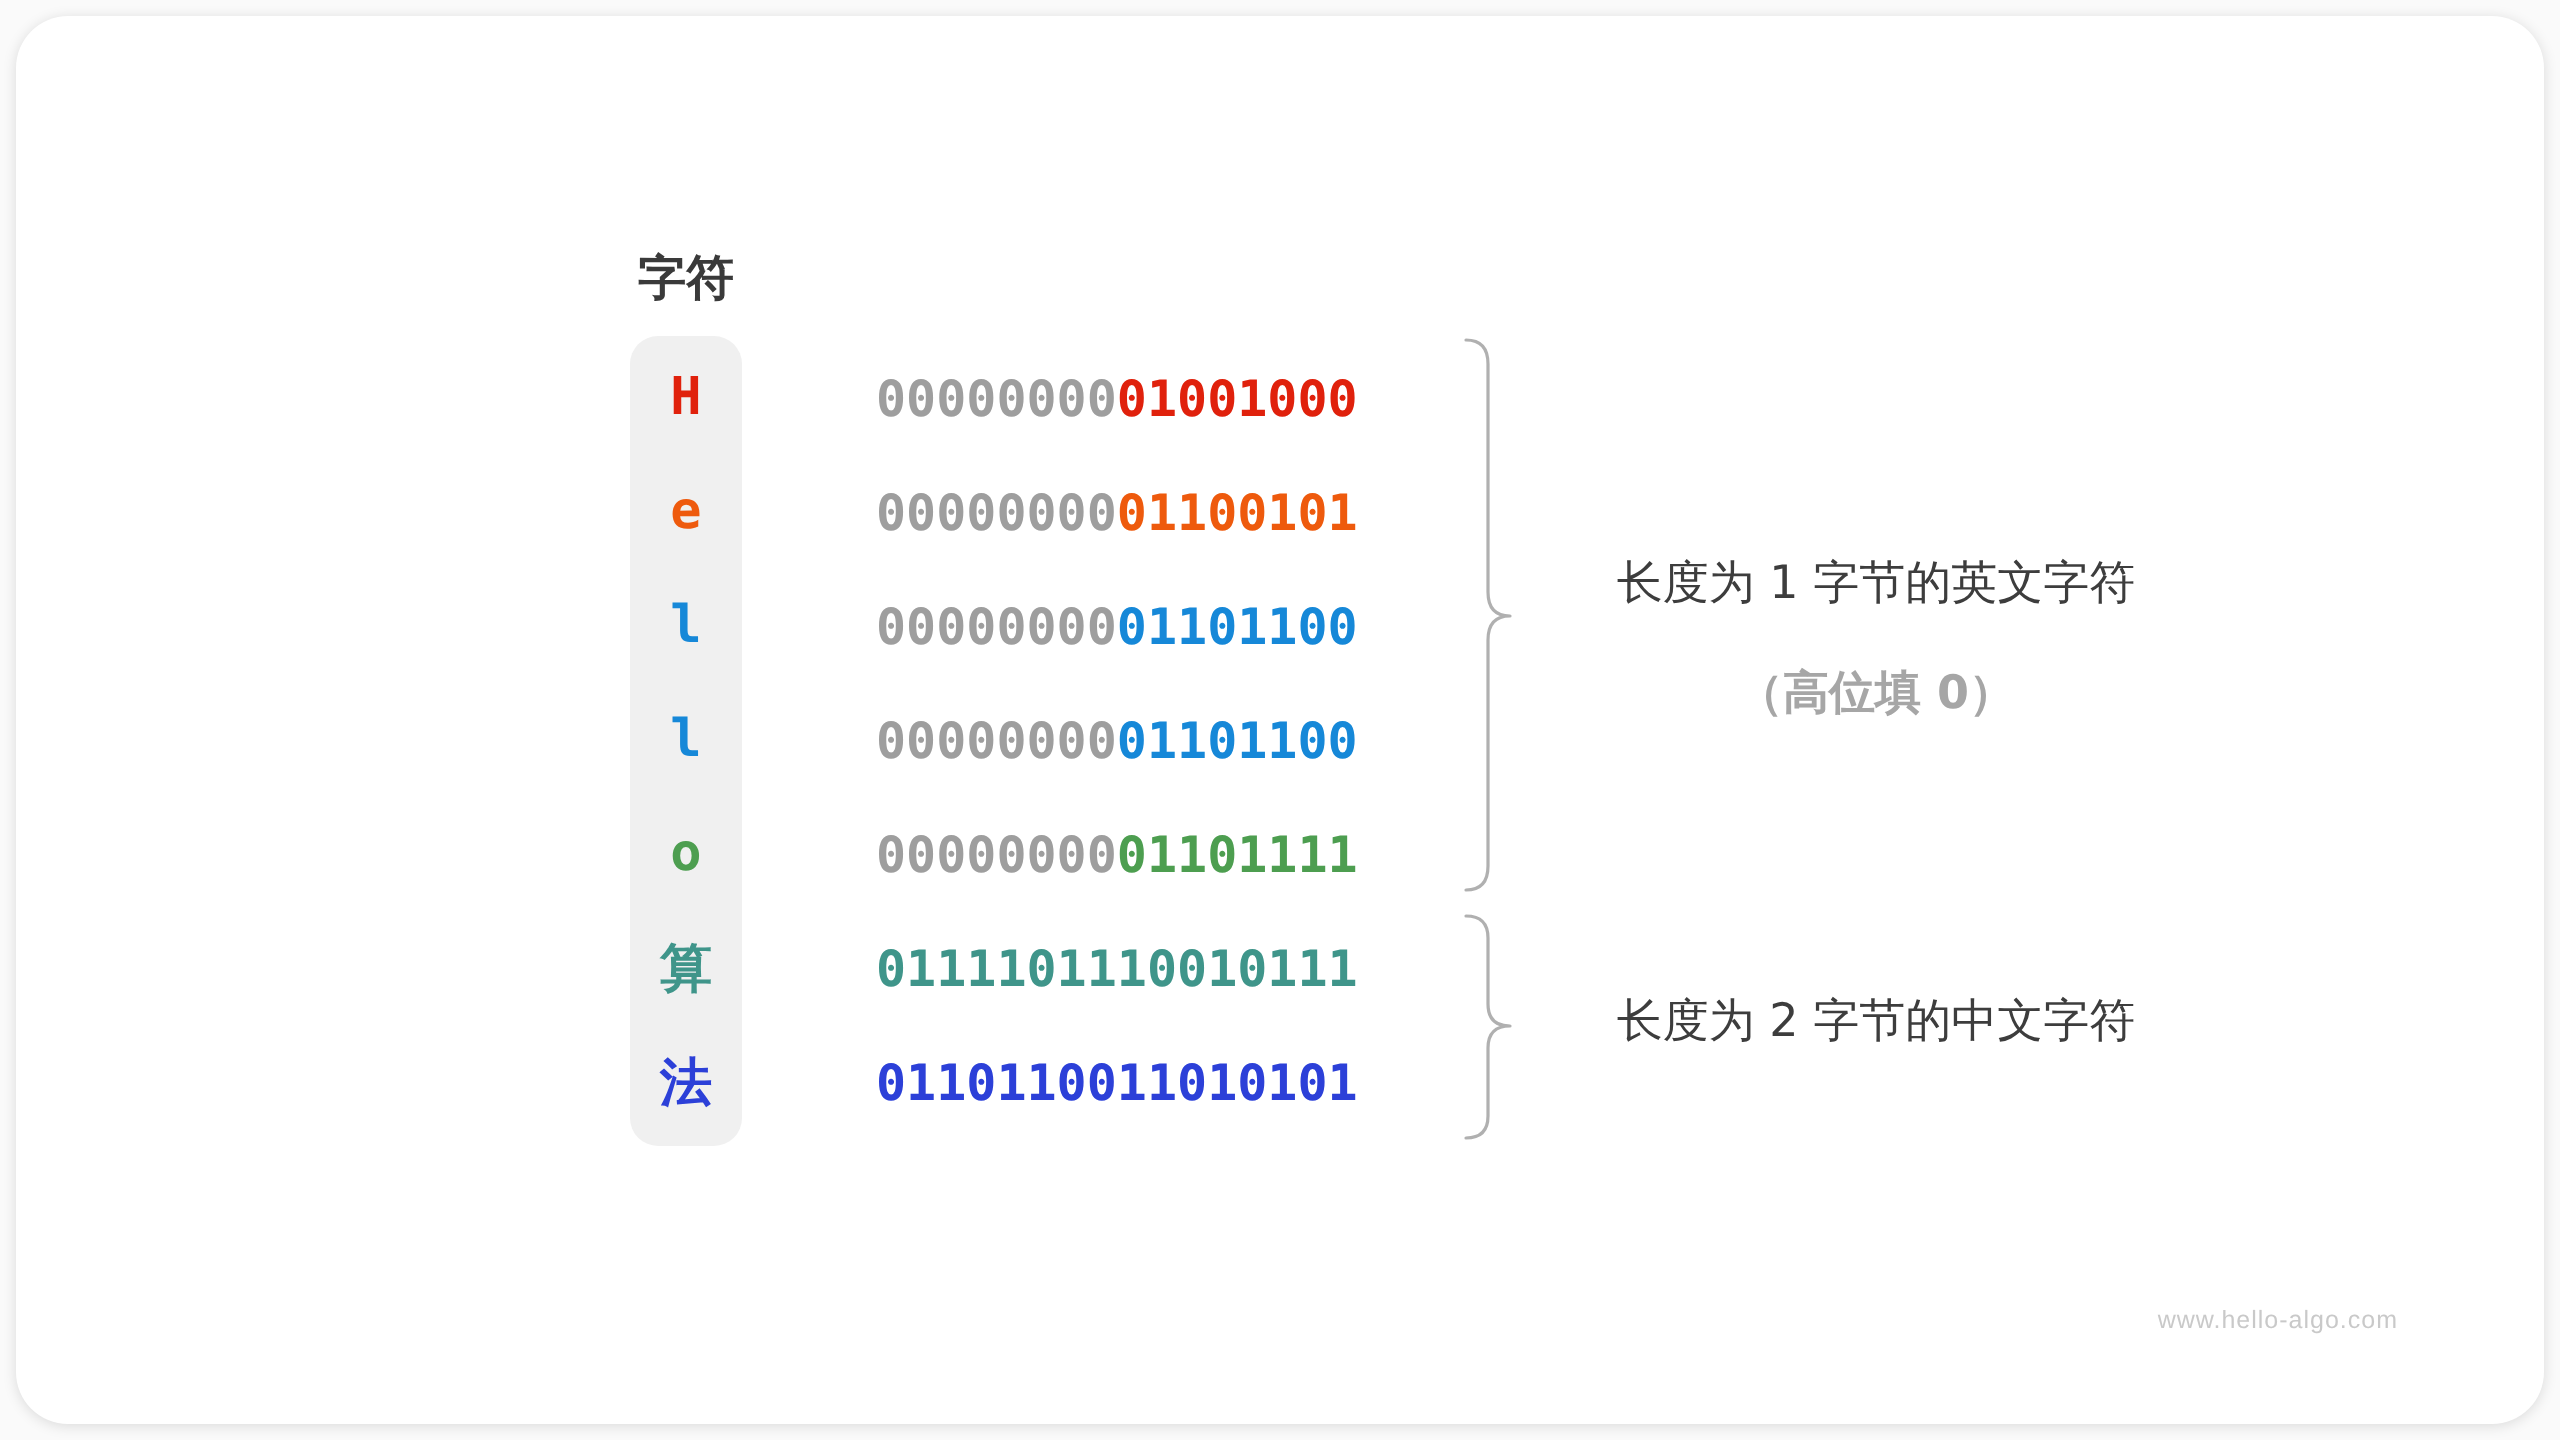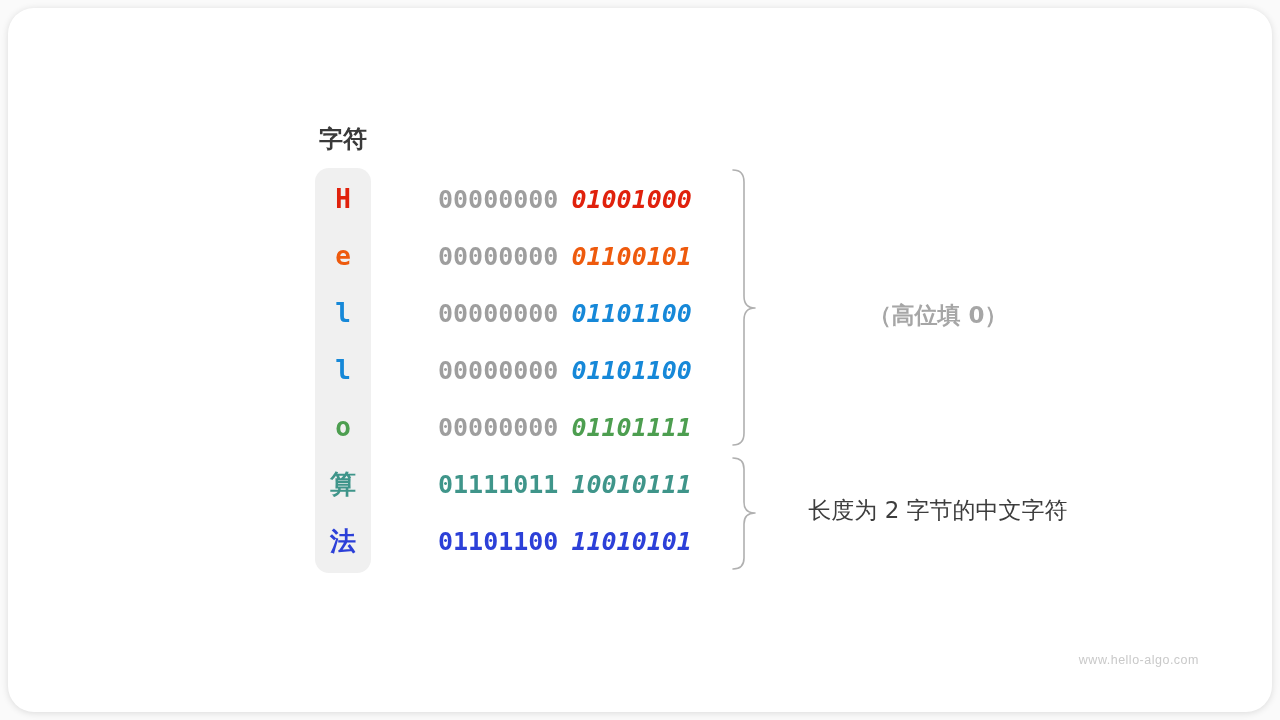--- a/index.html
+++ b/index.html
@@ -29,21 +29,21 @@
     display: flex; align-items: center; justify-content: center;
     font-family: "DejaVu Sans Mono", "DejaVu Sans", monospace;
     font-weight: bold; font-size: 26px;
   }
   .row .bin {
     position: absolute; left: 430px; top: 0; height: 56px;
     display: flex; align-items: center;
     font-family: "DejaVu Sans Mono", monospace;
     font-weight: bold; font-size: 25px; white-space: pre;
   }
-  .row .o2 { margin-left: 13px; font-style: italic; }
+  .row .o2 { margin-left: 0; }
   .brace { position: absolute; }
   .brace path { fill: none; stroke: #b0b0b0; stroke-width: 1.6; stroke-linecap: round; stroke-linejoin: round; }
   .ann { position: absolute; width: 344px; text-align: center; color: #3d3d3d; font-size: 23px; }
   .ann1 { left: 758px; top: 268px; }
   .ann1 .line2 { margin-top: 24px; color: #a6a6a6; font-weight: bold; }
   .ann2 { left: 758px; top: 487px; }
   .watermark {
     position: absolute; right: 73px; top: 645px;
     font-family: Liberation Sans, sans-serif; font-size: 12.5px;
     color: #c9c9c9; letter-spacing: 0.5px;
@@ -89,20 +89,21 @@
     </div>
 
     <svg class="brace" style="left:724px; top:161px;" width="26" height="278" viewBox="0 0 26 278">
       <path d="M1,1 Q12,1 12,13 L12,127 Q12,139 23,139 Q12,139 12,151 L12,264 Q12,276 1,276"></path>
     </svg>
     <svg class="brace" style="left:724px; top:449px;" width="26" height="114" viewBox="0 0 26 114">
       <path d="M1,1 Q12,1 12,12 L12,45 Q12,56 23,56 Q12,56 12,67 L12,101 Q12,112 1,112"></path>
     </svg>
 
     <div class="ann ann1">
+      <div class="line1">长度为 1 字节的英文字符</div>
       <div class="line2">（高位填 0）</div>
     </div>
     <div class="ann ann2">长度为 2 字节的中文字符</div>
 
     <div class="watermark">www.hello-algo.com</div>
 
   </div>
 </div>
 
 </body></html>

